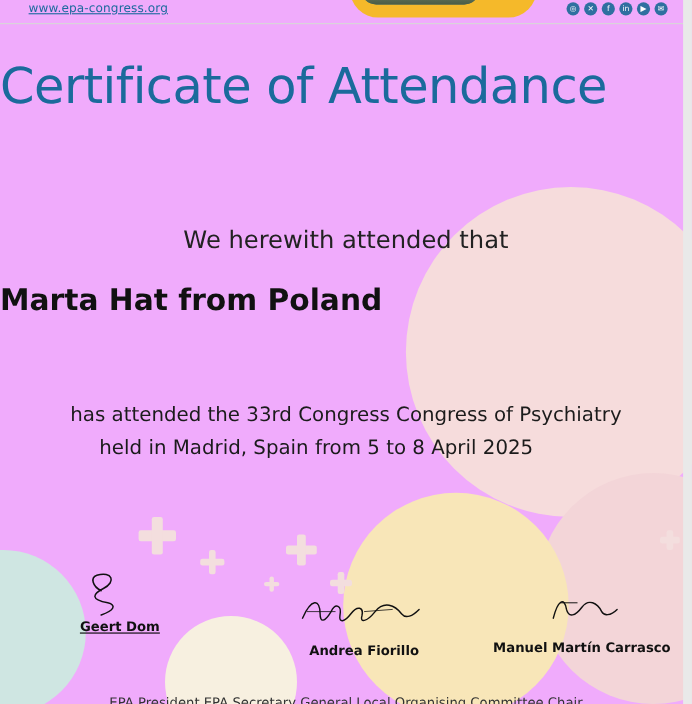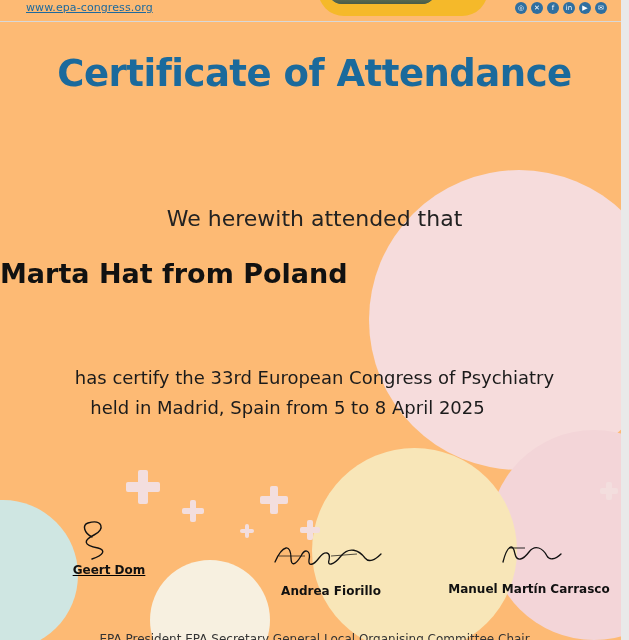--- a/index.html
+++ b/index.html
@@ -14,21 +14,21 @@
     font-family: "DejaVu Sans", sans-serif;
     position: relative;
   }
 
   #certificate {
     position: absolute;
     left: 0;
     top: 0;
     width: 629px;
     height: 640px;
-    background: #fdba74;
+    background: #f0abfc;
     overflow: hidden;
   }
 
   
   .blob {
     position: absolute;
     border-radius: 50%;
     pointer-events: none;
   }
   .blob-pink {
@@ -168,23 +168,22 @@
     height: 1px;
     background: #d8d8d8;
   }
 
   
   .title {
     position: absolute;
     top: 52px;
     left: 0;
     width: 629px;
-    text-align: center;
-    font-size: 37px;
-    font-weight: bold;
+    font-size: 45px;
+    font-weight: normal;
     color: #1b6a9c;
     letter-spacing: -0.5px;
     font-family: "DejaVu Sans", sans-serif;
   }
 
   .line-certify {
     position: absolute;
     top: 206px;
     left: 0;
     width: 629px;
@@ -298,21 +297,21 @@
       <span class="social-dot">in</span>
       <span class="social-dot">▶</span>
       <span class="social-dot">✉</span>
     </div>
   </div>
   <div class="rule"></div>
 
   <div class="title">Certificate of Attendance</div>
   <div class="line-certify">We herewith attended that</div>
   <div class="recipient">Marta Hat from Poland</div>
-  <div class="attended-1">has certify the 33rd European Congress of Psychiatry</div>
+  <div class="attended-1">has attended the 33rd Congress Congress of Psychiatry</div>
   <div class="attended-2">held in Madrid, Spain from 5 to 8 April 2025</div>
 
   <div class="sig-block sig-1">
     <div class="sig-mark">
       <svg width="110" height="46" viewBox="0 0 110 46">
         <path d="M34 8 C48 4, 52 14, 40 20 C30 25, 28 30, 44 33 C52 35, 50 40, 38 44 M34 8 C28 10, 30 18, 38 22" fill="none" stroke="#111" stroke-width="1.4" stroke-linecap="round"></path>
       </svg>
     </div>
     <div class="sig-name">Geert Dom</div>
   </div>

